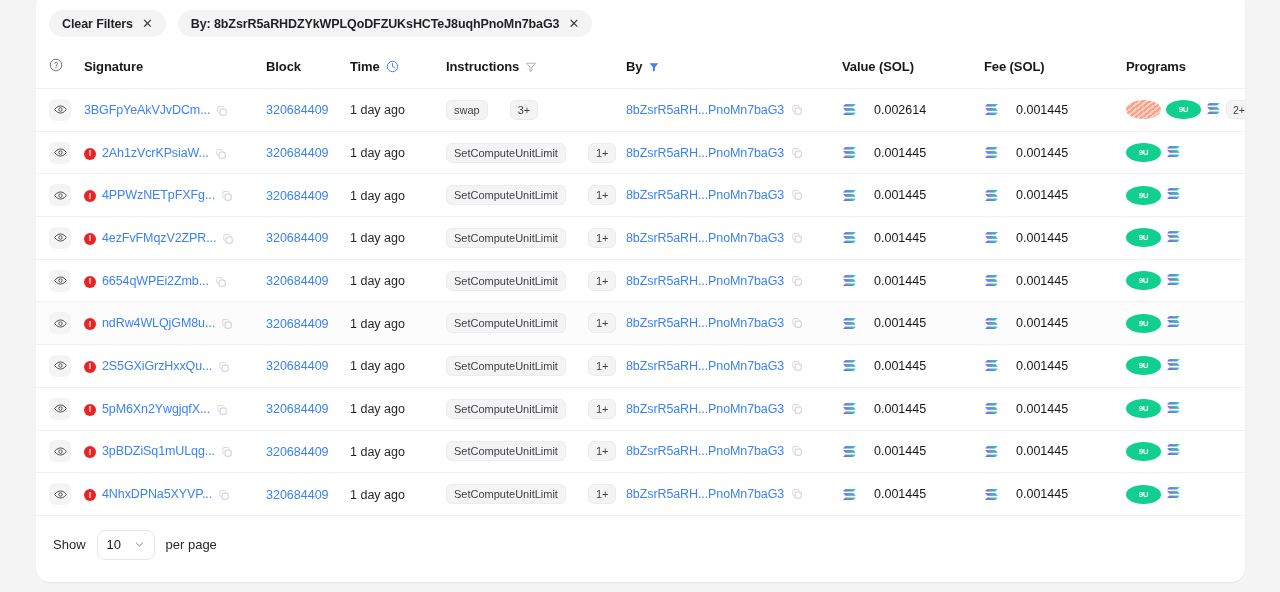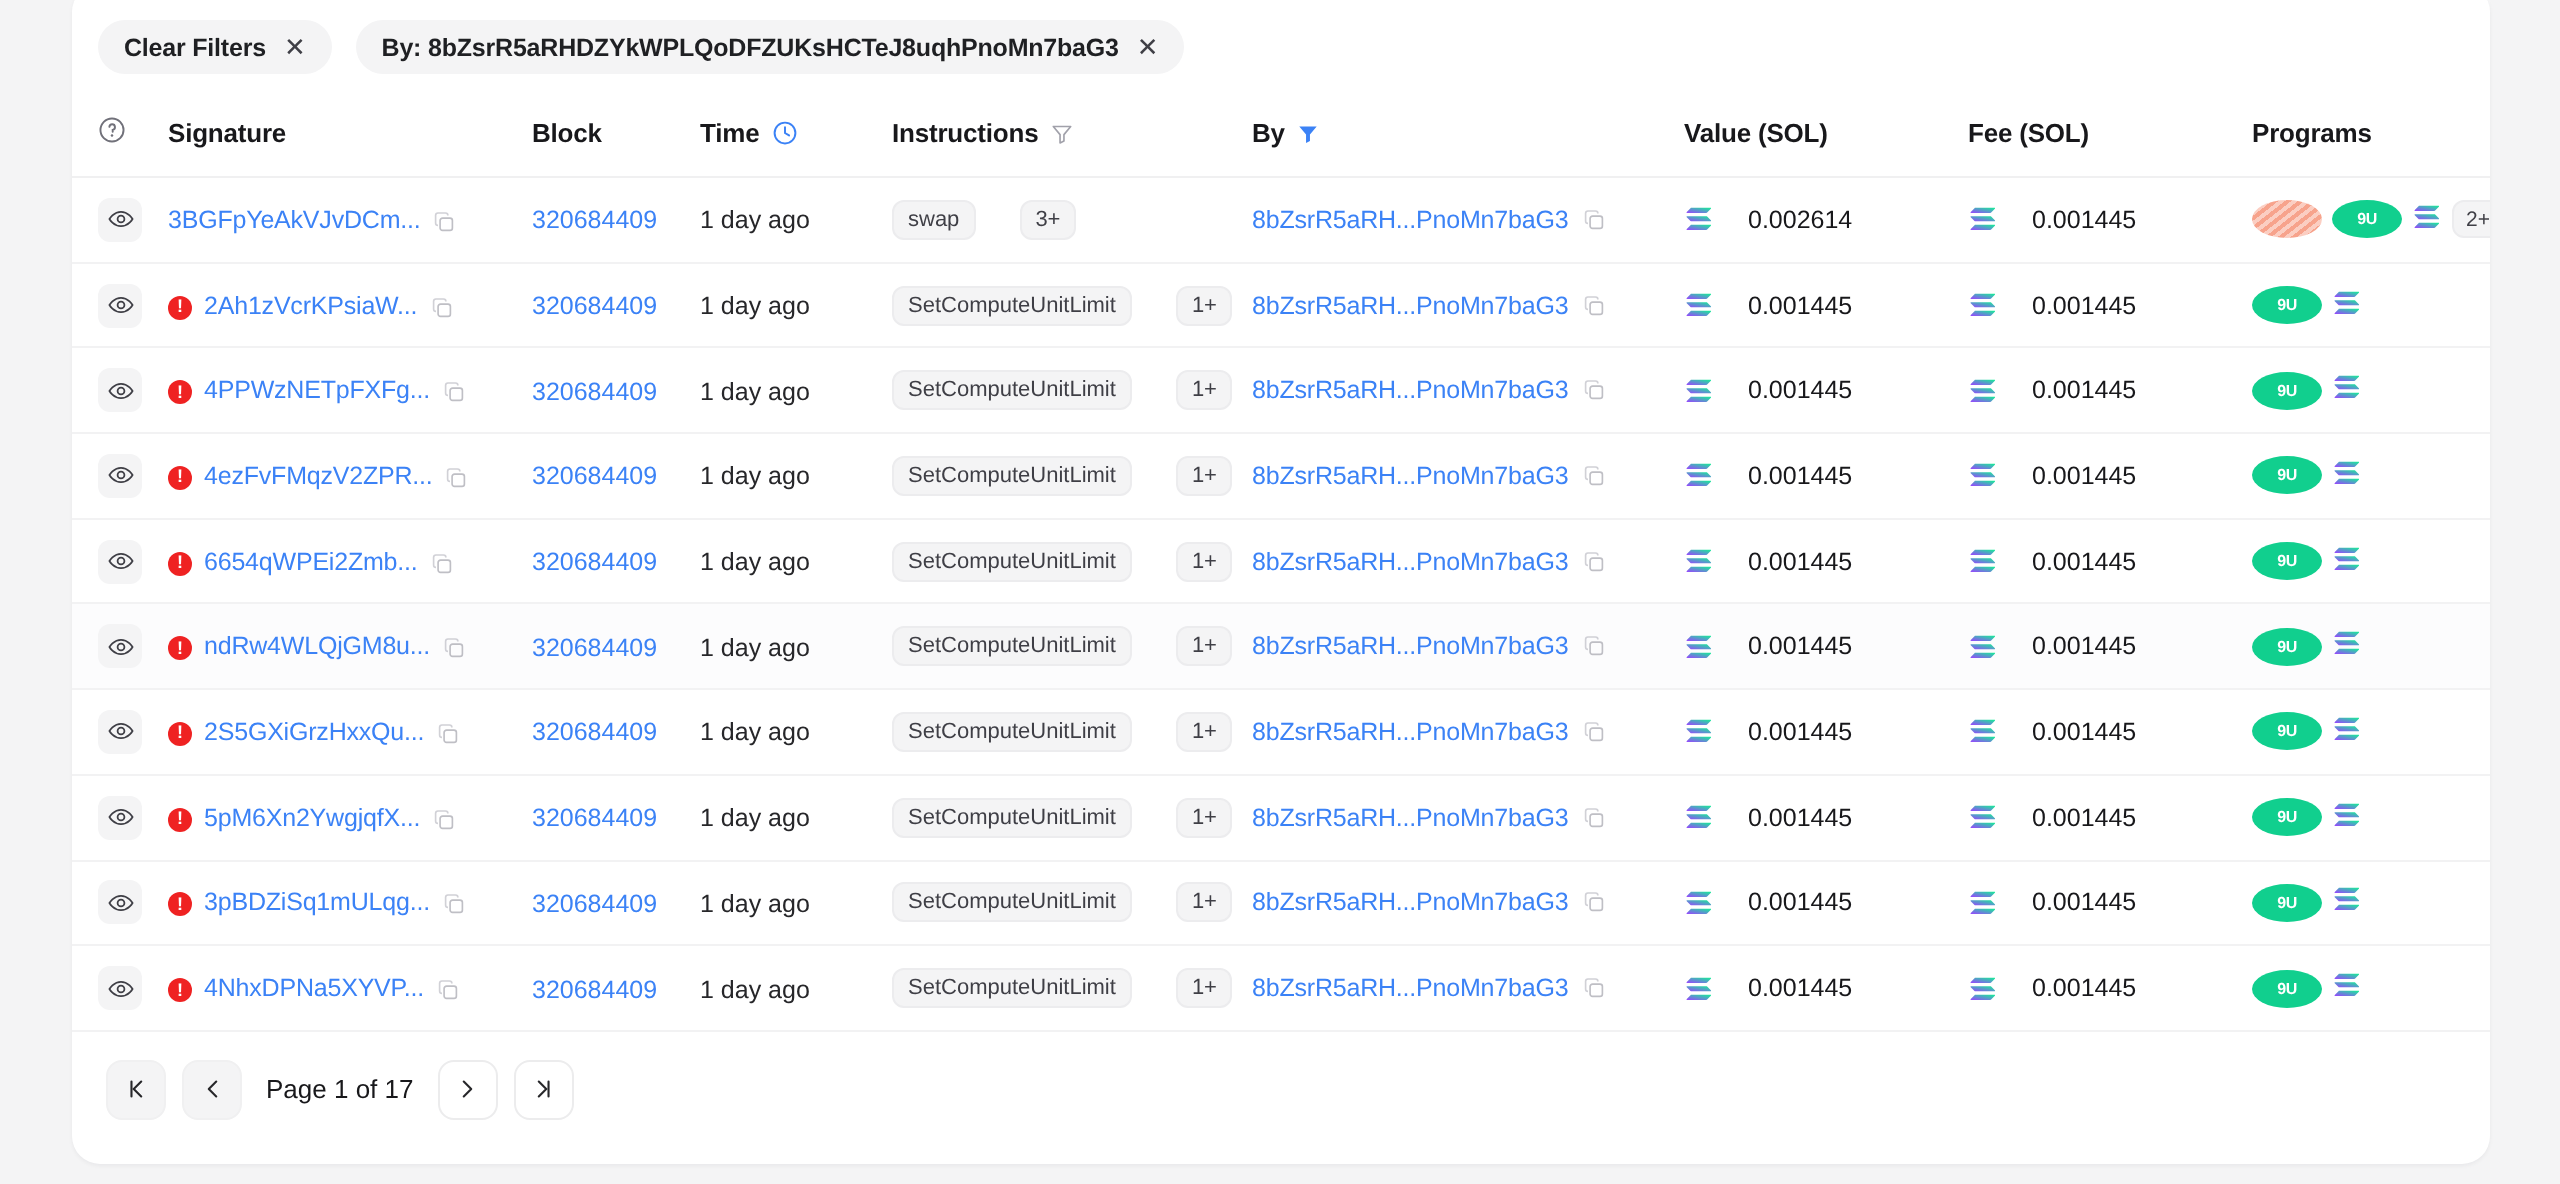--- a/index.html
+++ b/index.html
@@ -1131,37 +1131,24 @@
                     <path d="M18.5 10c-.2-.2-.4-.3-.7-.3H2.5c-.4 0-.6.5-.3.8l3 3c.2.2.4.3.7.3h15.3c.4 0 .6-.5.3-.8z"></path>
                   </g>
                 </svg></span>
             </span>
           </td>
         </tr>
       </tbody>
   </table>
 
   <div class="footer">
-    <div class="pager">
-      <span class="pbtn disabled">
-        <svg width="13" height="13" viewBox="0 0 16 16">
-          <path d="M10.6 3.4 6 8l4.6 4.6M4.6 3.4v9.2" fill="none" stroke="#27272a" stroke-width="1.3" stroke-linecap="round" stroke-linejoin="round"></path>
+    <div class="show-grp">
+      <span>Show</span>
+      <span class="select">
+        <span>10</span>
+        <svg width="11" height="11" viewBox="0 0 16 16">
+          <path d="M3.6 6 8 10.2 12.4 6" fill="none" stroke="#71717a" stroke-width="1.3" stroke-linecap="round" stroke-linejoin="round"></path>
         </svg>
       </span>
-      <span class="pbtn disabled">
-        <svg width="13" height="13" viewBox="0 0 16 16">
-          <path d="M10 3.4 5.4 8 10 12.6" fill="none" stroke="#27272a" stroke-width="1.3" stroke-linecap="round" stroke-linejoin="round"></path>
-        </svg>
-      </span>
-      <span class="pinfo">Page 1 of 17</span>
-      <span class="pbtn">
-        <svg width="13" height="13" viewBox="0 0 16 16">
-          <path d="M6 3.4 10.6 8 6 12.6" fill="none" stroke="#27272a" stroke-width="1.3" stroke-linecap="round" stroke-linejoin="round"></path>
-        </svg>
-      </span>
-      <span class="pbtn">
-        <svg width="13" height="13" viewBox="0 0 16 16">
-          <path d="M5.4 3.4 10 8l-4.6 4.6M11.4 3.4v9.2" fill="none" stroke="#27272a" stroke-width="1.3" stroke-linecap="round" stroke-linejoin="round"></path>
-        </svg>
-      </span>
+      <span>per page</span>
     </div>
   </div>
 </div>
 
 </body></html>

